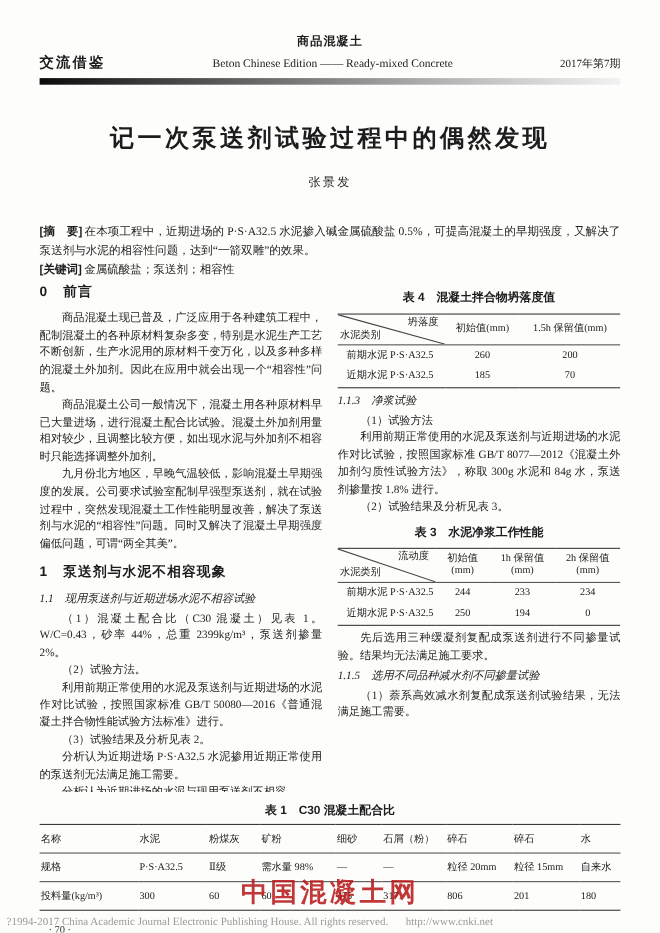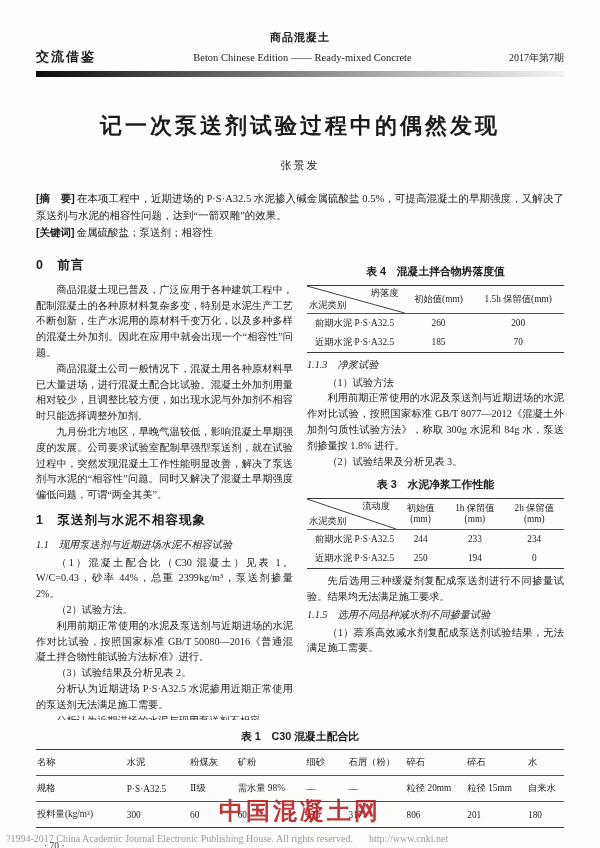--- a/index.html
+++ b/index.html
@@ -19,21 +19,21 @@
                 font-family:"Liberation Sans","DejaVu Sans",sans-serif; }
   .jr-en { font-size:10.5px; color:#222; }
   .jr-issue { font-size:10px; }
   .grad-bar { height:6px; margin-top:5px;
     background:linear-gradient(90deg,#0b0b0b 0%,#3a3a3a 18%,#7a7a7a 45%,#b5b5b5 70%,#e2e2e2 92%,#f2f2f2 100%); }
 
   
   .title { margin-top:34px; text-align:center; font-size:22px; font-weight:700;
            letter-spacing:3px; font-family:"Liberation Sans","DejaVu Sans",sans-serif; }
   .author { margin-top:17px; text-align:center; font-size:11px; letter-spacing:2px; }
-  .abstract-block { margin-top:17px; font-size:10.5px; line-height:16.5px; text-align:justify; }
+  .abstract-block { margin-top:30px; font-size:10.5px; line-height:16.5px; text-align:justify; }
   .abs-label { font-weight:700; font-family:"Liberation Sans","DejaVu Sans",sans-serif; margin-right:2px; }
 
   
   .columns { position:absolute; left:36px; right:36px; top:256px; height:464px;
              display:flex; gap:14px; overflow:hidden; }
   .col { width:257px; font-size:10.2px; line-height:15.8px; text-align:justify; }
   .col p.indent { text-indent:2em; }
   .sec-h { font-size:12.5px; font-weight:700; font-family:"Liberation Sans","DejaVu Sans",sans-serif;
            margin:10px 0 8px 0; letter-spacing:1px; }
   .sec-h.first { margin-top:2px; }

